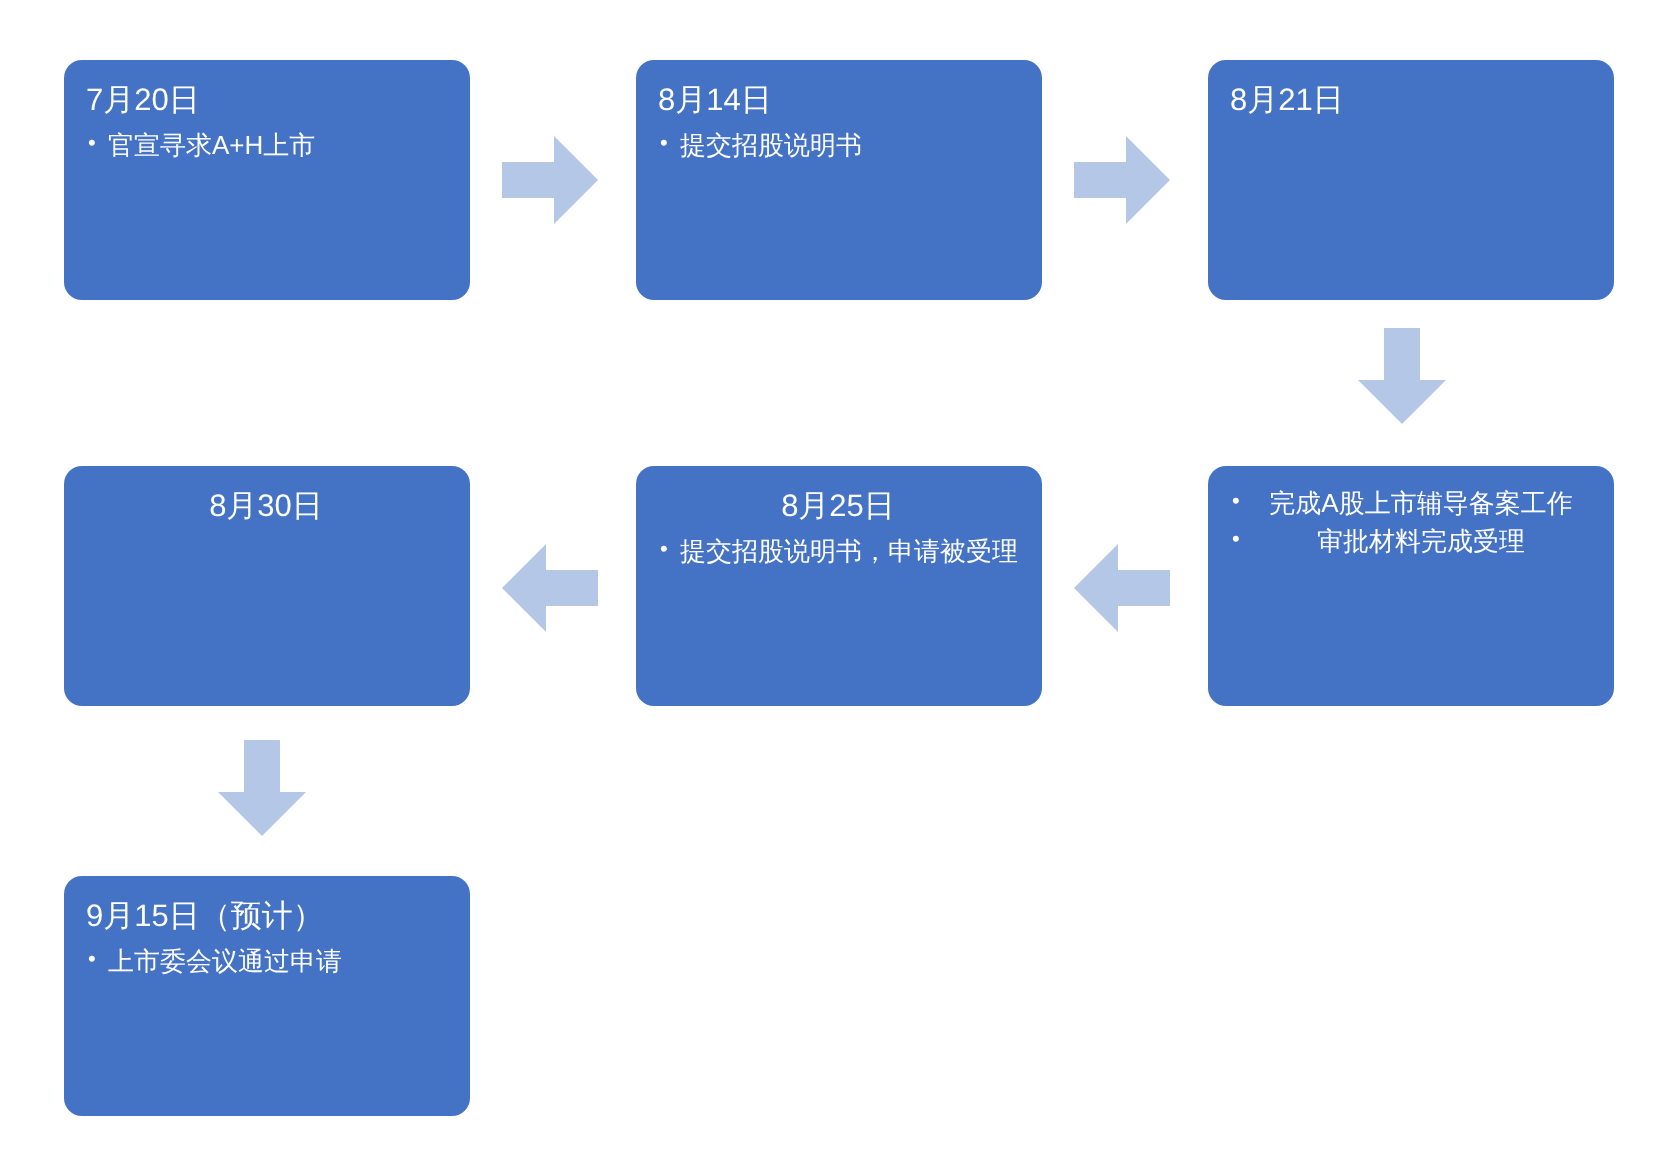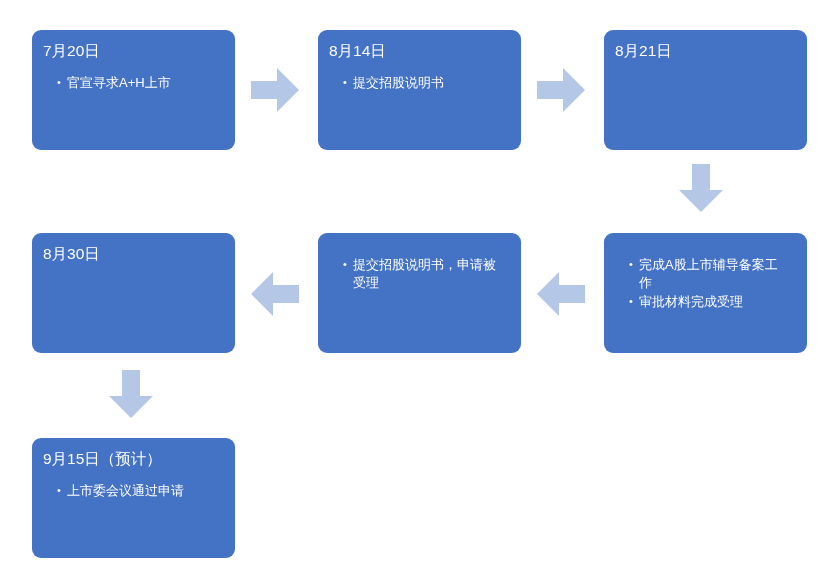--- a/index.html
+++ b/index.html
@@ -36,21 +36,21 @@
   }
   .node-date {
     font-size: 15.5px;
     line-height: 21px;
     color: #ffffff;
     white-space: nowrap;
     margin-bottom: 3px;
     letter-spacing: 0px;
   }
   .node-bullets {
-    margin: 13px;
+    margin: 0;
     padding: 0;
     list-style: none;
   }
   .node-bullets li {
     position: relative;
     font-size: 13px;
     line-height: 18px;
     color: #ffffff;
     padding-left: 11px;
     margin-bottom: 1px;
@@ -63,21 +63,21 @@
     font-size: 11px;
     line-height: 18px;
     color: #ffffff;
   }
 
   
   .col-1 { left: 32px; }
   .col-2 { left: 318px; }
   .col-3 { left: 604px; }
   .row-1 { top: 30px; }
-  .row-2 { top: 233px; }
+  .row-2 { top: 233px; text-align: center; }
   .row-3 { top: 438px; }
 
   
   .arrow {
     position: absolute;
   }
   .arrow svg { display: block; }
 
   .arrow-h-1 { left: 251px; top: 68px; }
   .arrow-h-2 { left: 537px; top: 68px; }
@@ -131,20 +131,21 @@
     <div class="node-date">8月30日</div>
   </div>
 
   <div class="arrow arrow-h-4">
     <svg width="48" height="44" viewBox="0 0 48 44" aria-hidden="true">
       <polygon points="48,13 22,13 22,0 0,22 22,44 22,31 48,31" fill="#B4C7E7"></polygon>
     </svg>
   </div>
 
   <div class="node col-2 row-2">
+    <div class="node-date">8月25日</div>
     <ul class="node-bullets">
       <li>提交招股说明书，申请被受理</li>
     </ul>
   </div>
 
   <div class="arrow arrow-h-3">
     <svg width="48" height="44" viewBox="0 0 48 44" aria-hidden="true">
       <polygon points="48,13 22,13 22,0 0,22 22,44 22,31 48,31" fill="#B4C7E7"></polygon>
     </svg>
   </div>

